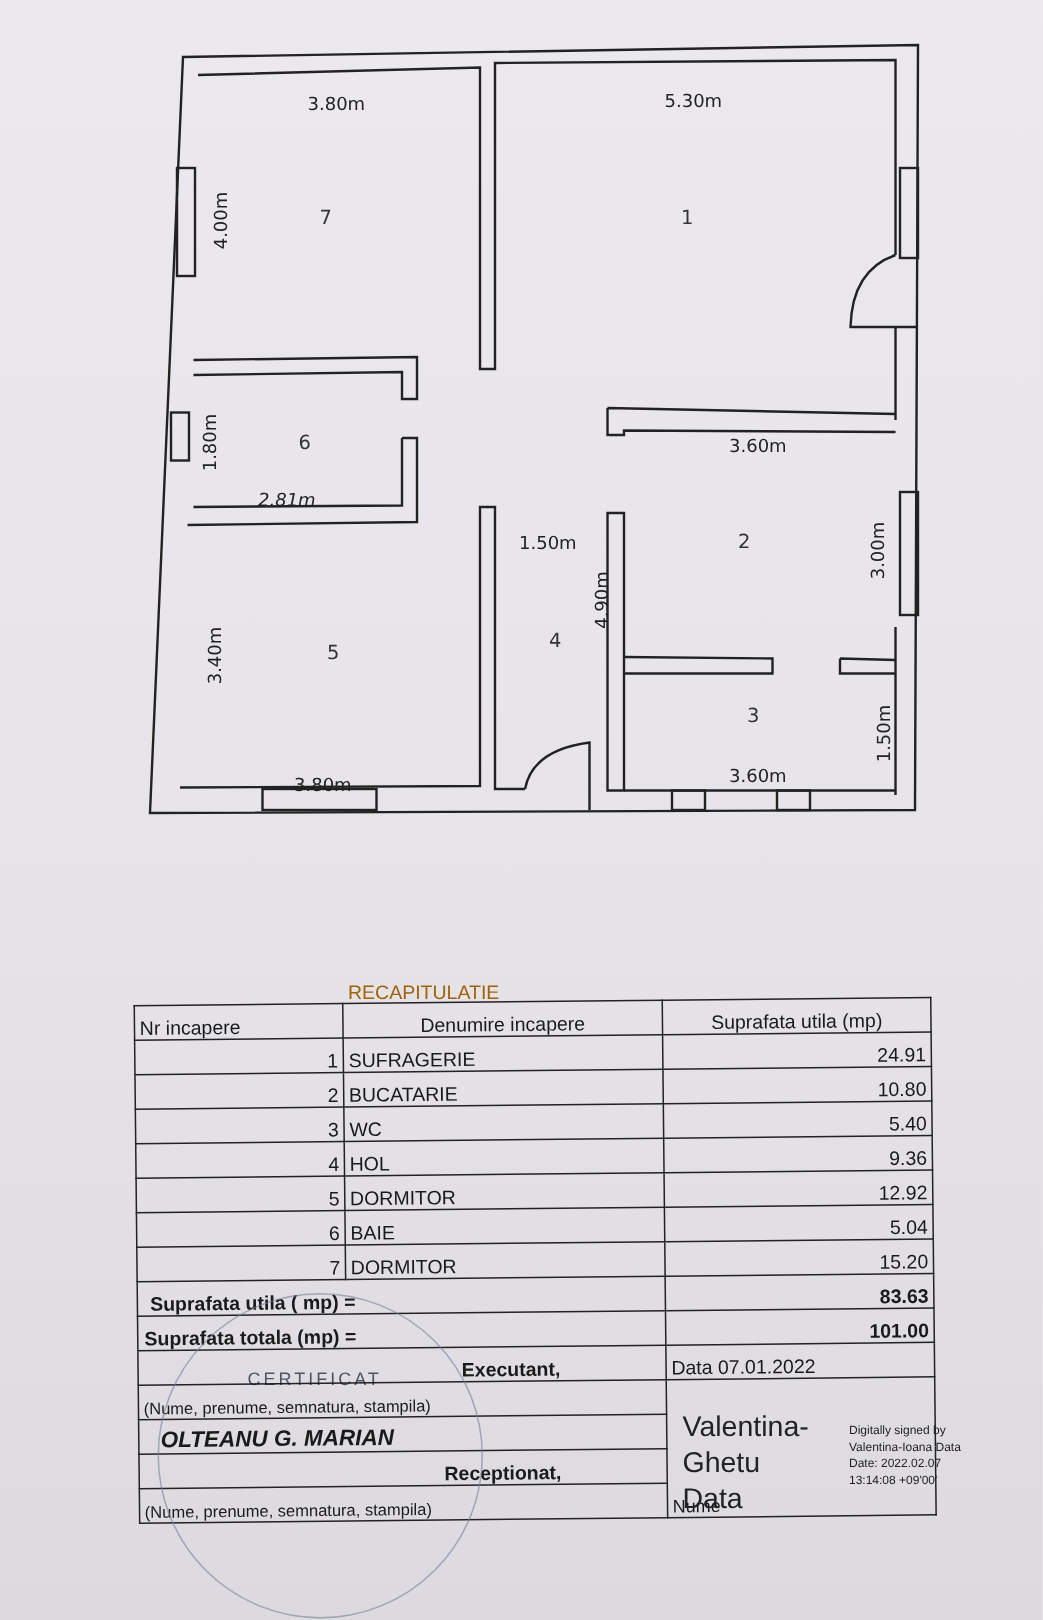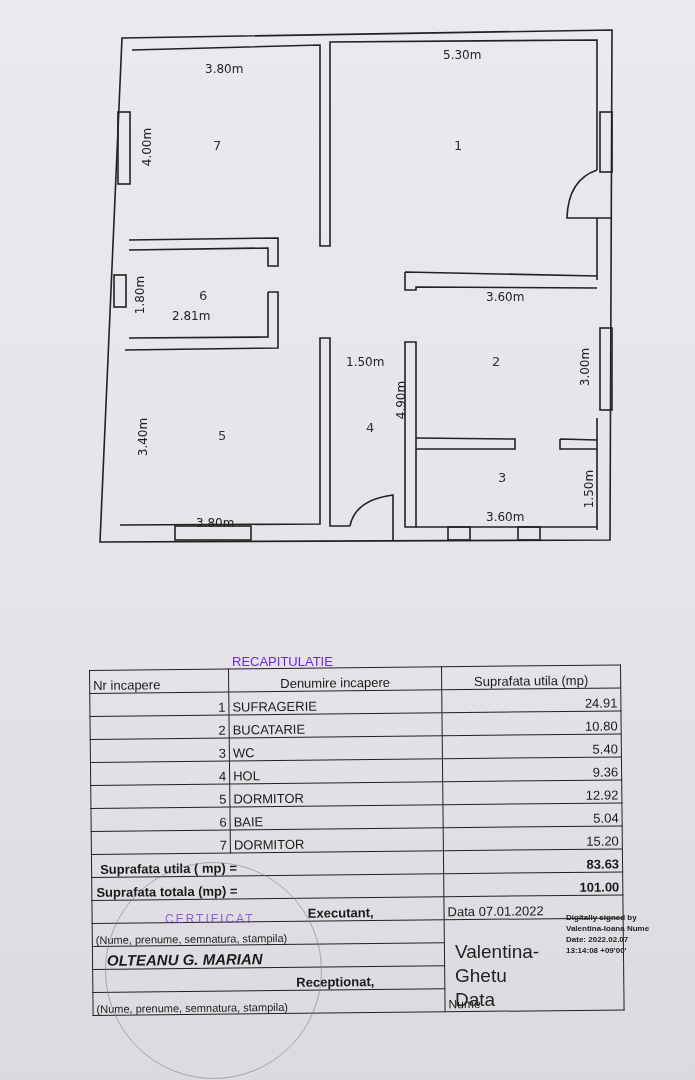--- a/index.html
+++ b/index.html
@@ -2,35 +2,35 @@
 <html><head>
 <meta charset="utf-8">
 <style>
   html,body{margin:0;padding:0;}
   body{width:695px;height:1080px;background:#e8e6ea;position:relative;overflow:hidden;font-family:"Liberation Sans",sans-serif;color:#1a1a1a;}
   .paper{position:absolute;left:0;top:0;width:695px;height:1080px;background:linear-gradient(180deg,#ebe9ed 0%,#e6e4e8 55%,#dcdade 100%);}
   #plan{position:absolute;left:0;top:0;}
   .lbl{position:absolute;font-size:12px;font-family:"DejaVu Sans",sans-serif;color:#222;white-space:nowrap;}
   .num{position:absolute;font-size:13px;font-family:"DejaVu Sans",sans-serif;color:#333;}
   .vert{transform:rotate(-90deg);transform-origin:center center;}
-  .tbl-title{position:absolute;left:232px;top:654px;font-size:13px;color:#6d28d9;}
+  .tbl-title{position:absolute;left:232px;top:654px;font-size:13px;color:#a16207;}
   table.recap{position:absolute;left:89px;top:670px;width:532px;border-collapse:collapse;font-size:13px;transform:rotate(-0.6deg);transform-origin:left top;}
   table.recap td{border:1.4px solid #222;height:22px;padding:0 3px;vertical-align:bottom;}
   .c1{width:132px;text-align:right;}
   .c2{width:206px;text-align:left;}
   .c3{text-align:right;}
   .hdr td{font-size:13px;}
   .hdr .c1{text-align:left;}
   .hdr .c2{text-align:center;}
   .hdr .c3{text-align:center;}
   .bold{font-weight:bold;}
   .sig-name{position:absolute;left:455px;top:940px;font-size:19px;line-height:24px;color:#222;}
-  .digi{position:absolute;left:566px;top:912px;font-size:8px;line-height:11px;color:#222;font-weight:bold;}
+  .digi{position:absolute;left:566px;top:948px;font-size:8px;line-height:11px;color:#222;}
   .stamp{position:absolute;left:105px;top:862px;width:215px;height:215px;border:1.5px solid #7a7f99;border-radius:50%;opacity:0.6;}
-  .stamp-text{position:absolute;font-size:12px;color:#6d28d9;opacity:0.7;letter-spacing:2px;}
+  .stamp-text{position:absolute;font-size:12px;color:#0f172a;opacity:0.7;letter-spacing:2px;}
 </style>
 </head>
 <body>
 
 <div class="paper"></div>
 
 <svg id="plan" width="695" height="560">
   <g fill="none" stroke="#222" stroke-width="1.6">
 
     <path d="M122 38 L612 30 L610 540 L100 542 Z"></path>
@@ -61,25 +61,25 @@
     <rect x="600" y="328" width="12" height="82"></rect>
     <rect x="175" y="526" width="76" height="14"></rect>
     <rect x="448" y="527" width="22" height="13"></rect>
     <rect x="518" y="527" width="22" height="13"></rect>
   </g>
 </svg>
 
 <span class="lbl" style="left:205px;top:62px;">3.80m</span>
 <span class="lbl vert" style="left:128px;top:140px;">4.00m</span>
 <span class="num" style="left:213px;top:138px;">7</span>
-<span class="lbl" style="left:443px;top:48px;text-align:right;">5.30m</span>
+<span class="lbl" style="left:443px;top:60px;text-align:right;">5.30m</span>
 <span class="num" style="left:454px;top:138px;">1</span>
 <span class="num" style="left:199px;top:288px;">6</span>
 <span class="lbl vert" style="left:121px;top:288px;">1.80m</span>
-<span class="lbl" style="left:172px;top:309px;">2.81m</span>
+<span class="lbl" style="left:172px;top:326px;font-style:italic;">2.81m</span>
 <span class="lbl" style="left:486px;top:290px;">3.60m</span>
 <span class="num" style="left:492px;top:354px;">2</span>
 <span class="lbl vert" style="left:566px;top:360px;">3.00m</span>
 <span class="lbl" style="left:346px;top:355px;">1.50m</span>
 <span class="lbl vert" style="left:382px;top:393px;">4.90m</span>
 <span class="num" style="left:366px;top:420px;">4</span>
 <span class="lbl vert" style="left:124px;top:430px;">3.40m</span>
 <span class="num" style="left:218px;top:428px;">5</span>
 <span class="lbl" style="left:196px;top:516px;">3.80m</span>
 <span class="num" style="left:498px;top:470px;">3</span>
@@ -159,19 +159,19 @@
 </tbody>
   </table>
 
 <div class="sig-name">
   <div>Valentina-</div>
   <div>Ghetu</div>
   <div>Data</div>
 </div>
 <div class="digi">
   <div>Digitally signed by</div>
-  <div>Valentina-Ioana Nume</div>
+  <div>Valentina-Ioana Data</div>
   <div>Date: 2022.02.07</div>
   <div>13:14:08 +09'00'</div>
 </div>
 
 <div class="stamp"></div>
 <span class="stamp-text" style="left:165px;top:912px;">CERTIFICAT</span>
 
 </body></html>

